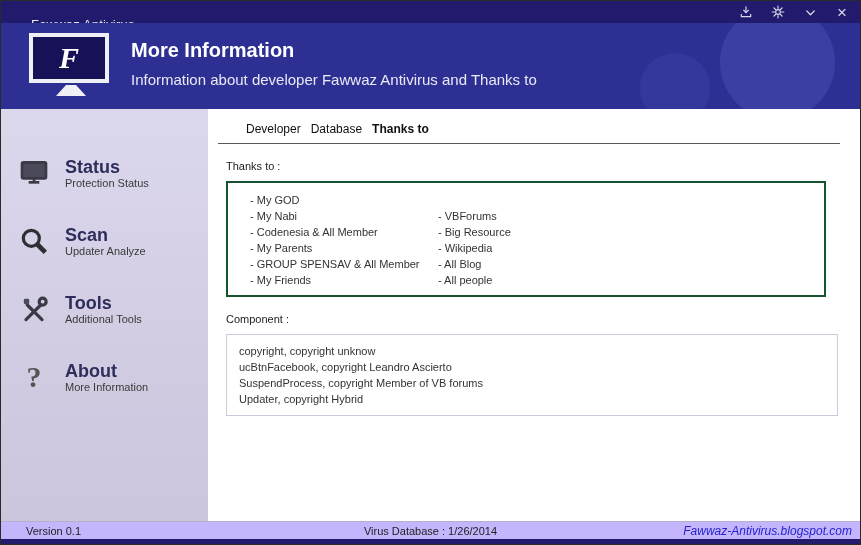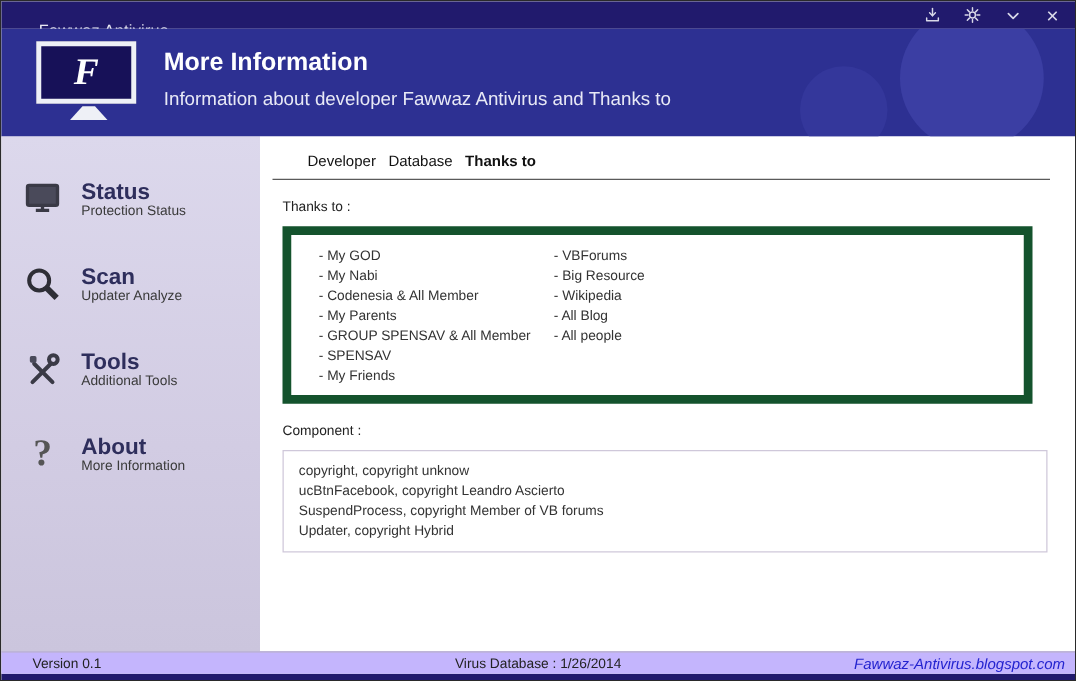--- a/index.html
+++ b/index.html
@@ -19,34 +19,34 @@
   .logo { position:absolute; left:28px; top:10px; width:84px; text-align:center; }
   .logo-screen { width:80px; height:50px; background:#171158; border:4px solid #eef0f6; display:flex; align-items:center; justify-content:center; }
   .logo-f { color:#fff; font-size:30px; font-weight:bold; font-family:"Liberation Serif", serif; font-style:italic; }
   .logo-stand { width:30px; height:0; border-bottom:11px solid #eef0f6; border-left:10px solid transparent; border-right:10px solid transparent; margin:2px auto 0; }
   .header-text { position:absolute; left:130px; top:16px; }
   .header-title { font-size:20px; font-weight:bold; }
   .header-sub { font-size:15px; margin-top:9px; color:#e8e9f6; }
 
   
   .main { display:flex; height:412px; }
-  .sidebar { width:207px; background:linear-gradient(180deg,#dcd8ec 0%,#d2cce3 60%,#cbc5dd 100%); padding-top:30px; flex:none; }
+  .sidebar { width:207px; background:linear-gradient(180deg,#dcd8ec 0%,#d2cce3 60%,#cbc5dd 100%); padding-top:44px; flex:none; }
   .side-item { display:flex; align-items:center; gap:12px; padding-left:14px; margin-bottom:28px; height:40px; cursor:pointer; }
   .side-icon { width:38px; display:flex; justify-content:center; align-items:center; }
   .side-label { font-size:18px; color:#2e2e5c; font-weight:600; line-height:19px; }
   .side-sub { font-size:11px; color:#3a3a3a; }
   .q-icon { font-size:30px; font-weight:bold; color:#555; font-family:"Liberation Serif", serif; }
 
   .content { flex:1; background:#fff; padding:0 20px 0 10px; }
   .tabs { display:flex; gap:10px; padding:13px 0 7px 28px; font-size:12px; color:#111; border-bottom:1px solid #5a5a5a; }
   .tab { cursor:pointer; }
   .tab.active { font-weight:bold; }
 
   .section-label { font-size:11px; color:#222; margin:16px 0 9px 8px; }
-  .thanks-box { border:7px solid #14532d; margin-left:8px; margin-right:14px; padding:9px 0 7px 0; display:flex; }
+  .thanks-box { border:2px solid #14532d; margin-left:8px; margin-right:14px; padding:9px 0 7px 0; display:flex;align-items:flex-end; }
   .thanks-col { font-size:11px; color:#333; line-height:16px; }
   .col1 { padding-left:22px; width:210px; }
   .col2 { width:128px; }
   .col3 { flex:1; }
   .comp-box { border:1px solid #cfc8da; margin-left:8px; margin-right:2px; padding:8px 0 8px 12px; font-size:11px; color:#333; line-height:16px; }
 
   
   .statusbar { height:18px; background:#c4b5fd; border-top:1px solid #b8b0ca; display:flex; align-items:center; font-size:11px; color:#222; padding:0 8px 0 25px; position:relative;justify-content:flex-end; }
   .status-center { position:absolute; left:50%; transform:translateX(-50%); }
   .status-link { margin-left:auto; color:#2323cf; font-style:italic; font-size:12px; cursor:pointer; }
@@ -161,21 +161,20 @@
 
       <div class="section-label">Thanks to :</div>
 
       <div class="thanks-box">
         <div class="thanks-col col1">
           <div>- My GOD</div>
           <div>- My Nabi</div>
           <div>- Codenesia &amp; All Member</div>
           <div>- My Parents</div>
           <div>- GROUP SPENSAV &amp;  All Member</div>
-          <div>- SPENSAV</div>
           <div>- My Friends</div>
         </div>
         <div class="thanks-col col3">
           <div>- VBForums</div>
           <div>- Big Resource</div>
           <div>- Wikipedia</div>
           <div>- All Blog</div>
           <div>- All people</div>
         </div>
       </div>

